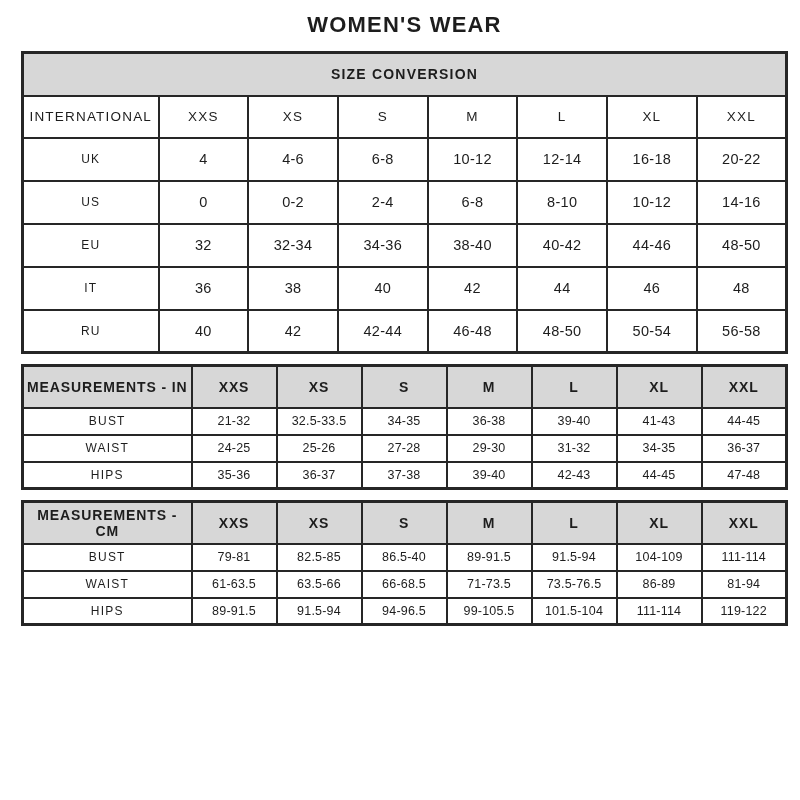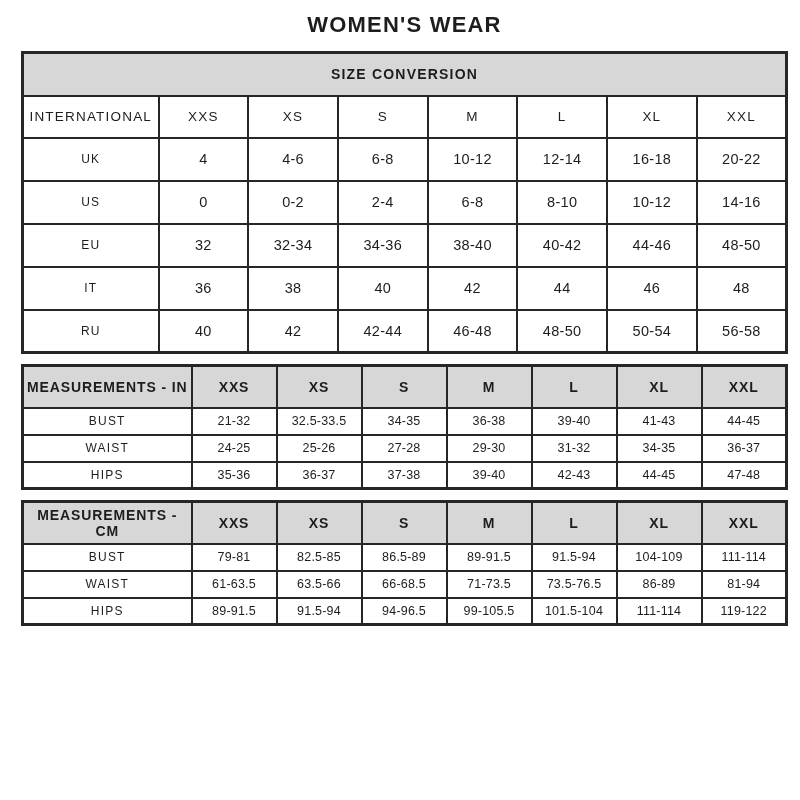--- a/index.html
+++ b/index.html
@@ -247,21 +247,21 @@
           <th class="size">L</th>
           <th class="size">XL</th>
           <th class="size">XXL</th>
         </tr>
       </thead>
       <tbody>
         <tr>
           <td class="rowlabel">BUST</td>
           <td class="val">79-81</td>
           <td class="val">82.5-85</td>
-          <td class="val">86.5-89</td>
+          <td class="val">86.5-40</td>
           <td class="val">89-91.5</td>
           <td class="val">91.5-94</td>
           <td class="val">104-109</td>
           <td class="val">111-114</td>
         </tr>
         <tr>
           <td class="rowlabel">WAIST</td>
           <td class="val">61-63.5</td>
           <td class="val">63.5-66</td>
           <td class="val">66-68.5</td>

